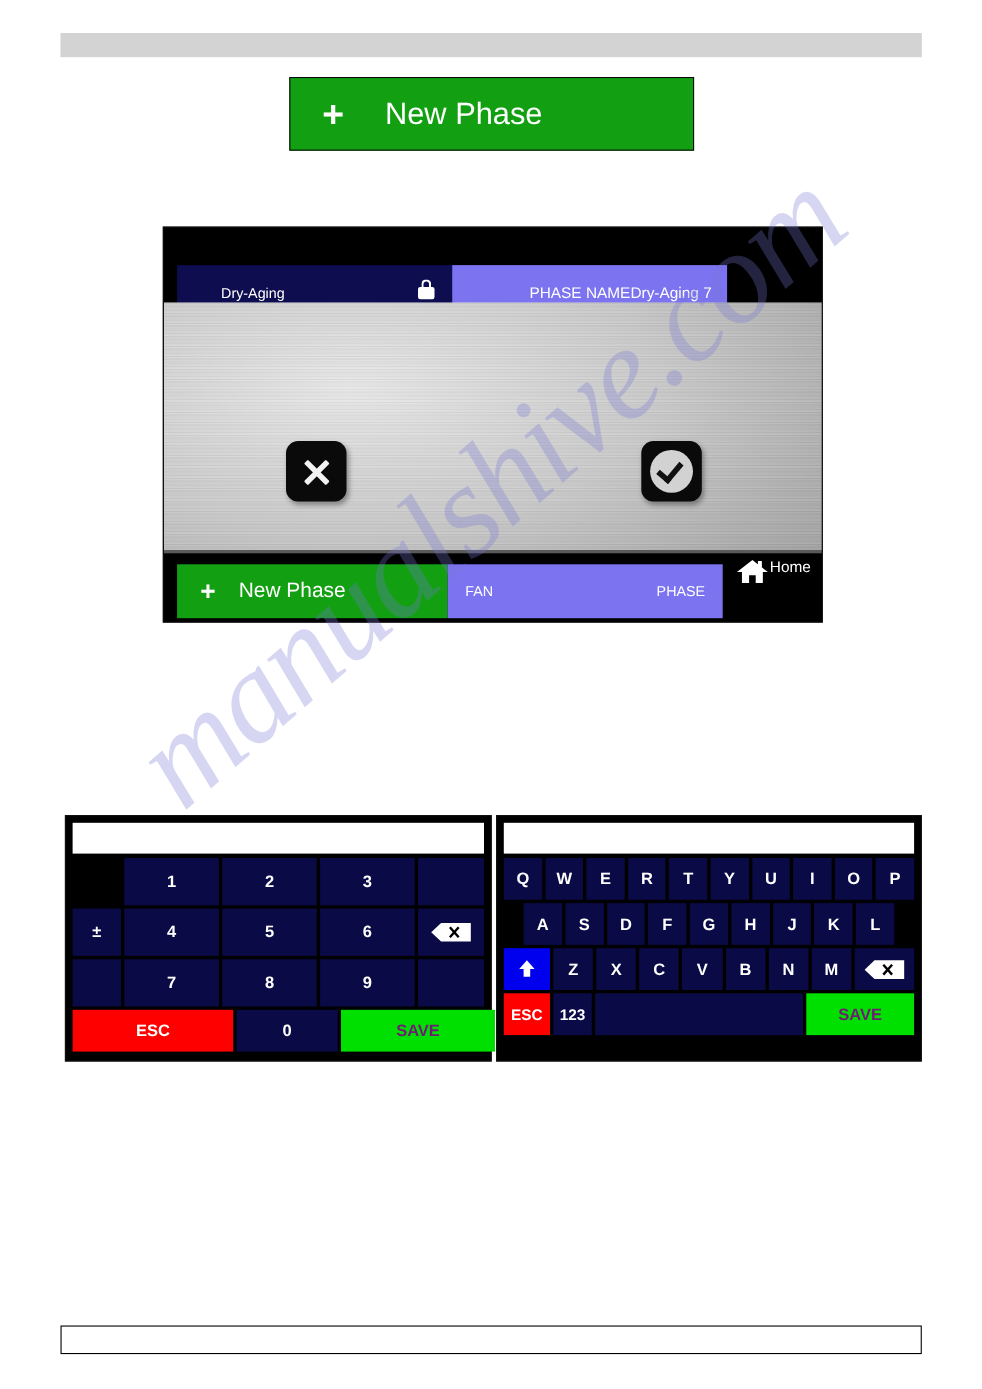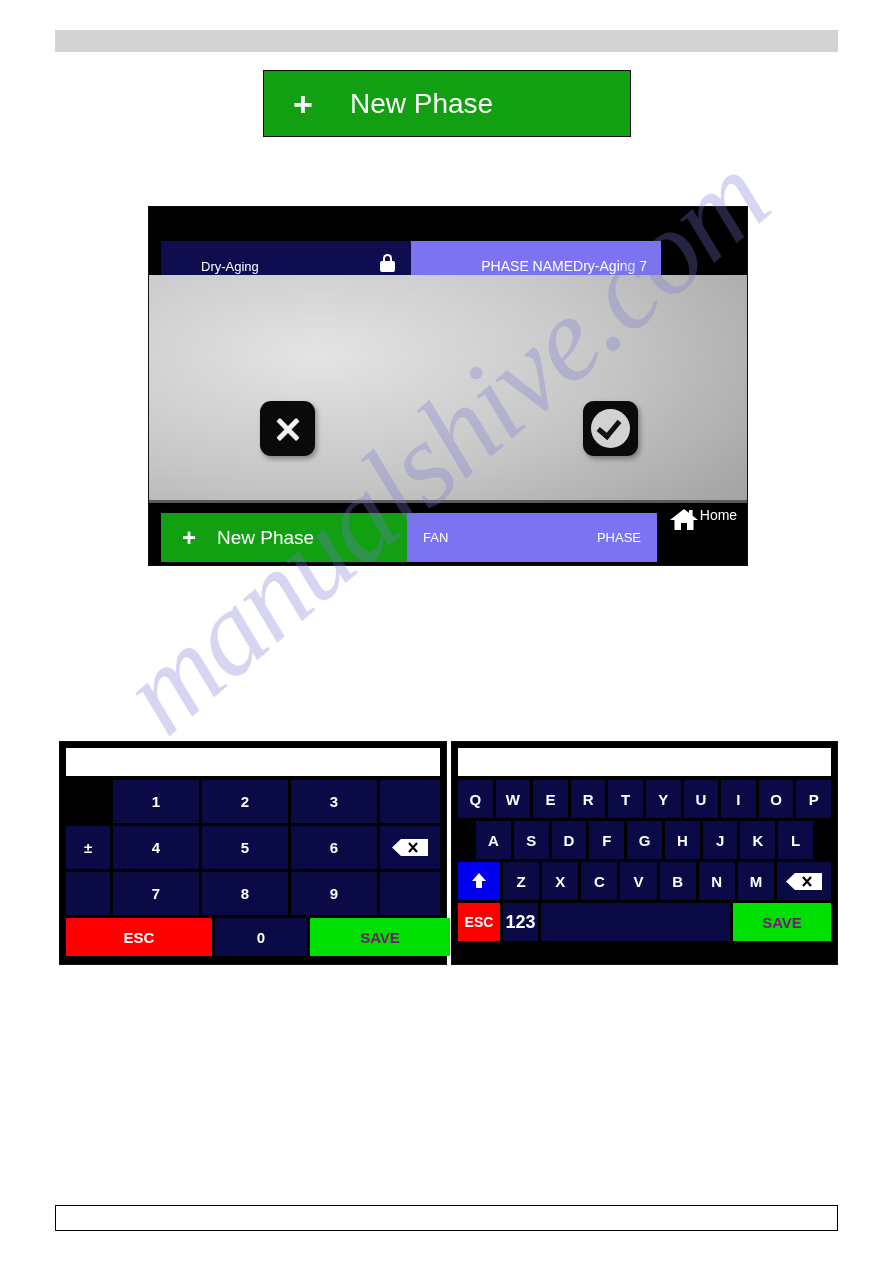--- a/index.html
+++ b/index.html
@@ -306,21 +306,21 @@
   #numeric-keypad .bottom-row .esc  { flex: 0 0 146px; }
   #numeric-keypad .bottom-row .zero { flex: 0 0 92px; }
   #numeric-keypad .bottom-row .save { flex: 0 0 140px; }
 
   
   #qwerty-keypad .kp-row { height: 38px; }
   #qwerty-keypad .row-asdf { padding: 0 18px; }
   #qwerty-keypad .key-shift { flex: 0 0 42px; }
   #qwerty-keypad .key-bksp  { flex: 0 0 54px; }
   #qwerty-keypad .bottom-row .esc   { flex: 0 0 42px; font-size: 14px; }
-  #qwerty-keypad .bottom-row .num123{ flex: 0 0 35px; font-size: 18px; }
+  #qwerty-keypad .bottom-row .num123{ flex: 0 0 35px; font-size: 14px; }
   #qwerty-keypad .bottom-row .space { flex: 1; }
   #qwerty-keypad .bottom-row .save  { flex: 0 0 98px; }
 
   
   .bksp-glyph { width: 38px; height: 19px; display:block; }
 
   
   .shift-glyph { width: 18px; height: 18px; display:block; }
 
   

